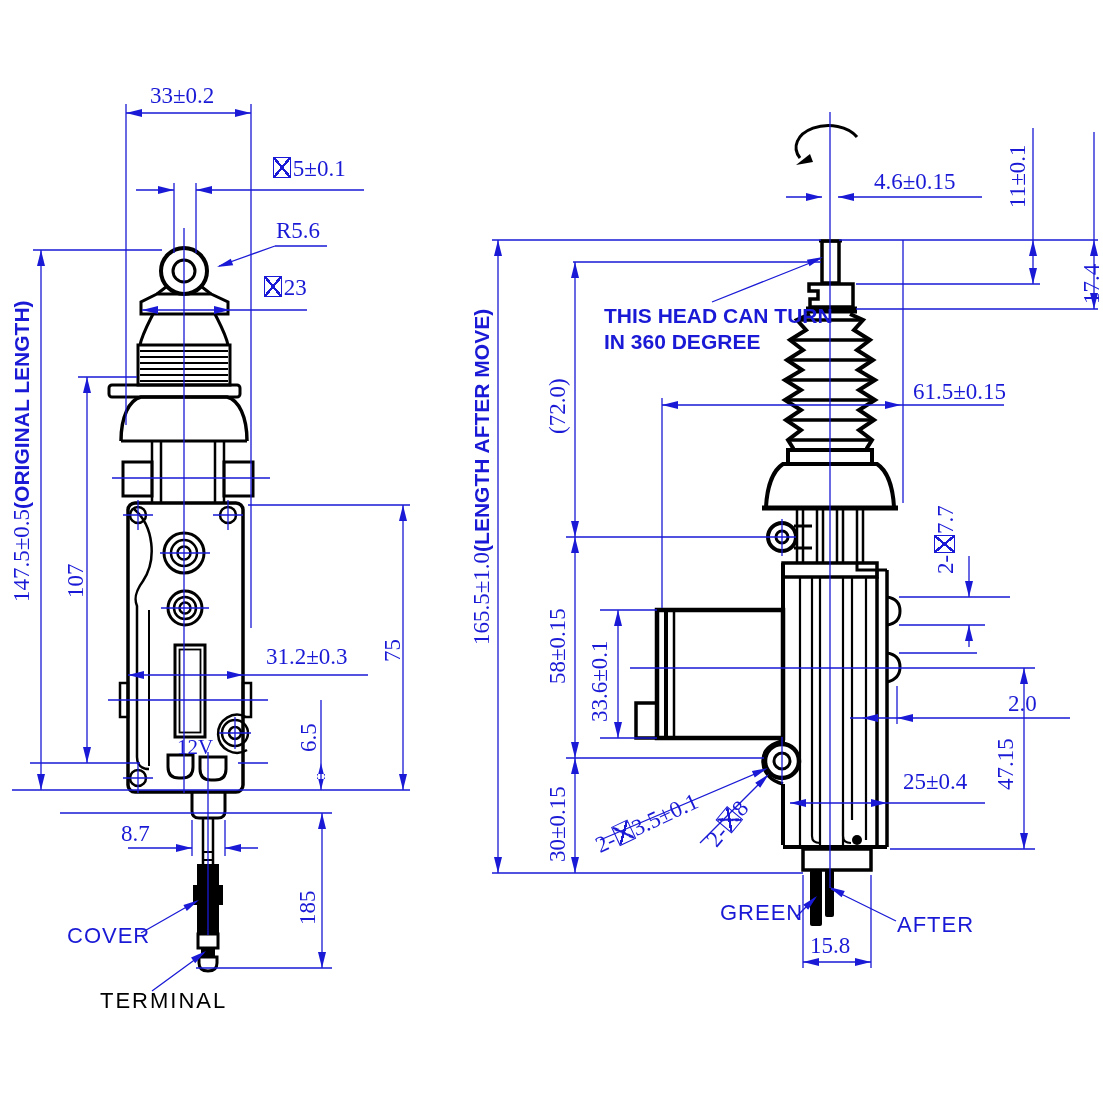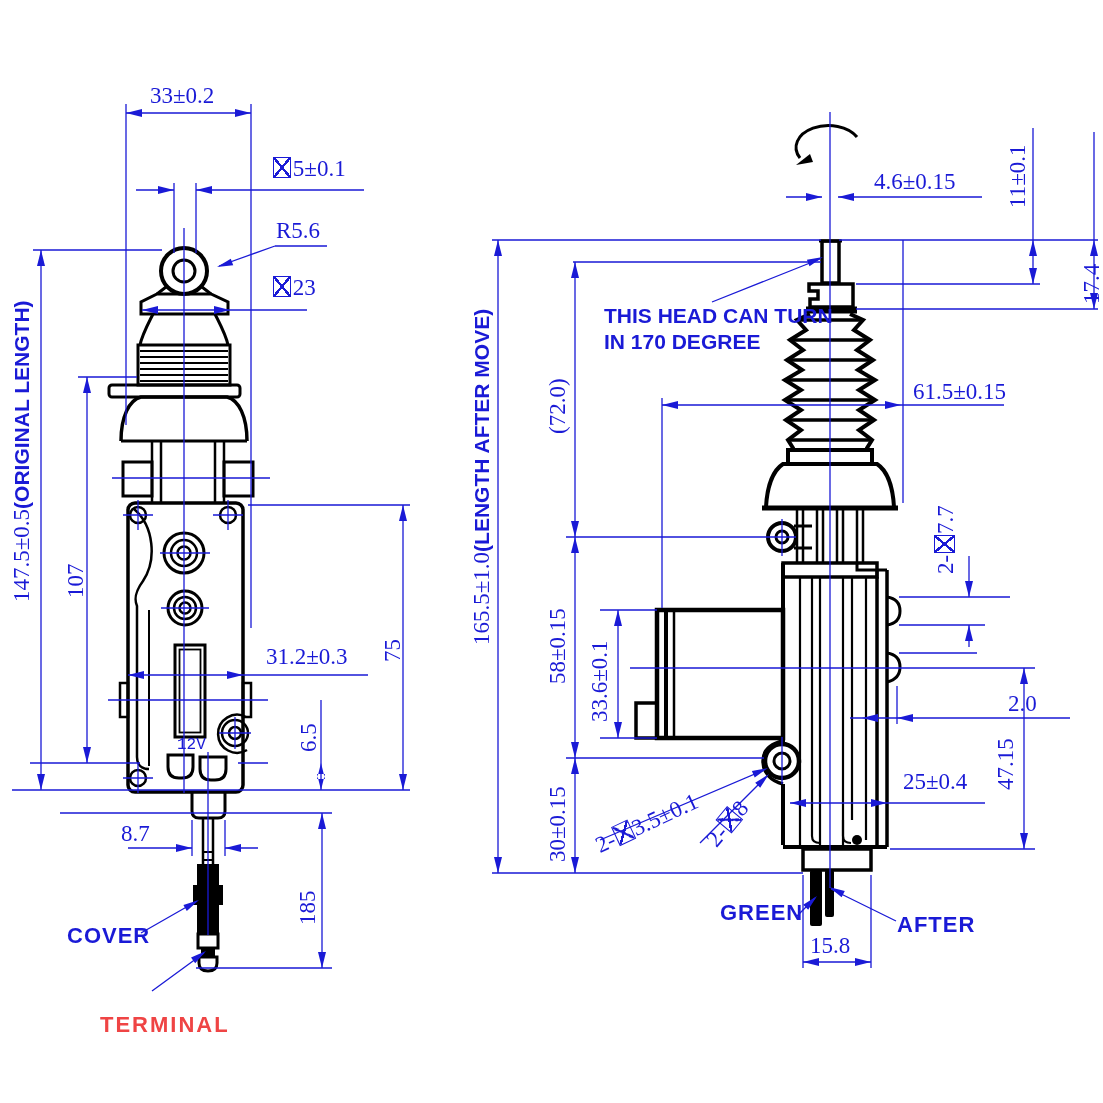--- a/index.html
+++ b/index.html
@@ -1,24 +1,24 @@
 <!DOCTYPE html>
 <html><head>
 <meta charset="utf-8">
 <style>
   html,body{margin:0;padding:0;background:#fff;}
   #stage{position:relative;width:1103px;height:1103px;background:#ffffff;overflow:hidden;
          font-family:"Liberation Serif",serif;}
   #stage svg{position:absolute;left:0;top:0;}
   .lbl{position:absolute;white-space:nowrap;color:#1a1ad6;line-height:1;}
   .ser{font-family:"Liberation Serif",serif;font-size:23px;}
-  .sm {font-size:16px;font-family:Liberation Mono, monospace;}
+  .sm {font-size:21px;}
   .san{font-family:"Liberation Sans",sans-serif;font-weight:600;font-size:21px;}
-  .lab{font-family:"Liberation Sans",sans-serif;font-weight:700;font-size:22px;letter-spacing:1px;}
-  .blk{color:#ef4444;margin-top:24px;}
+  .lab{font-family:"Liberation Sans",sans-serif;font-weight:400;font-size:22px;letter-spacing:1px;}
+  .blk{color:#000000;}
   .rot{transform:rotate(-90deg);transform-origin:0 0;}
   .phi{display:inline-block;width:0.70em;height:0.80em;border:1.5px solid #1a1ad6;
        vertical-align:-0.08em;margin:0 0.06em;
        background:
         linear-gradient(to top right, transparent 45%, #1a1ad6 45%, #1a1ad6 55%, transparent 55%),
         linear-gradient(to bottom right, transparent 45%, #1a1ad6 45%, #1a1ad6 55%, transparent 55%);}
   .bl{stroke:#1a1ad6;stroke-width:1.3;fill:none;}
   .af{fill:#1a1ad6;stroke:none;}
   .k3{stroke:#000;fill:none;}
 </style>
@@ -170,37 +170,37 @@
     <path class="af" d="M803,962 l16,-4 l0,8 z M871,962 l-16,-4 l0,8 z"></path>
     <path class="bl" d="M796,917 L815,898 M896,921 L831,889 M712,302 L820,259 M600,840 L764,770 M700,843 L766,777"></path>
     <path class="af" d="M817,896 L808.2,909.8 L803.2,904.8 Z M829,887 L841.6,897.3 L844.8,891.1 Z M823,257 L809.5,266.2 L806.9,259.8 Z M768,768 L754.7,777.5 L751.9,771.1 Z M769,774 L760.2,787.8 L755.2,782.8 Z"></path>
     <path class="bl" d="M782,519 V556 M782,737 V784"></path>
   </g>
 </svg>
 
   <span class="lbl ser" style="left:150px;top:84px">33±0.2</span>
   <span class="lbl ser" style="left:272px;top:157px"><span class="phi"></span>5±0.1</span>
   <span class="lbl ser" style="left:276px;top:219px">R5.6</span>
-  <span class="lbl ser" style="left:272px;top:276px"><span class="phi"></span>23</span>
+  <span class="lbl ser" style="left:263px;top:276px"><span class="phi"></span>23</span>
   <span class="lbl rot" style="left:10px;top:602px"><span class="ser">147.5±0.5</span><span class="san">(ORIGINAL LENGTH)</span></span>
   <span class="lbl ser rot" style="left:64px;top:598px">107</span>
   <span class="lbl ser" style="left:266px;top:645px">31.2±0.3</span>
   <span class="lbl ser rot" style="left:381px;top:662px">75</span>
   <span class="lbl ser rot" style="left:297px;top:752px">6.5</span>
   <span class="lbl ser" style="left:121px;top:822px">8.7</span>
   <span class="lbl ser rot" style="left:296px;top:925px">185</span>
   <span class="lbl ser sm" style="left:177px;top:737px">12V</span>
   <span class="lbl lab" style="left:67px;top:925px">COVER</span>
   <span class="lbl lab blk" style="left:100px;top:990px;letter-spacing:2px">TERMINAL</span>
 
   <span class="lbl ser" style="left:874px;top:170px">4.6±0.15</span>
   <span class="lbl ser rot" style="left:1006px;top:208px">11±0.1</span>
   <span class="lbl ser rot" style="left:1080px;top:304px">17.4</span>
   <span class="lbl san" style="left:604px;top:305px">THIS HEAD CAN TURN</span>
-  <span class="lbl san" style="left:604px;top:331px">IN 170 DEGREE</span>
+  <span class="lbl san" style="left:604px;top:331px">IN 360 DEGREE</span>
   <span class="lbl rot" style="left:470px;top:645px"><span class="ser">165.5±1.0</span><span class="san">(LENGTH AFTER MOVE)</span></span>
   <span class="lbl ser rot" style="left:546px;top:434px">(72.0)</span>
   <span class="lbl ser" style="left:913px;top:380px">61.5±0.15</span>
   <span class="lbl ser rot" style="left:934px;top:574px">2-<span class="phi"></span>7.7</span>
   <span class="lbl ser rot" style="left:546px;top:684px">58±0.15</span>
   <span class="lbl ser rot" style="left:588px;top:722px">33.6±0.1</span>
   <span class="lbl ser rot" style="left:546px;top:862px">30±0.15</span>
   <span class="lbl ser" style="left:592px;top:836px;transform:rotate(-25deg);transform-origin:0 0">2-<span class="phi"></span>3.5±0.1</span>
   <span class="lbl ser" style="left:702px;top:836px;transform:rotate(-50deg);transform-origin:0 0">2-<span class="phi"></span>8</span>
   <span class="lbl ser" style="left:1008px;top:692px">2.0</span>

